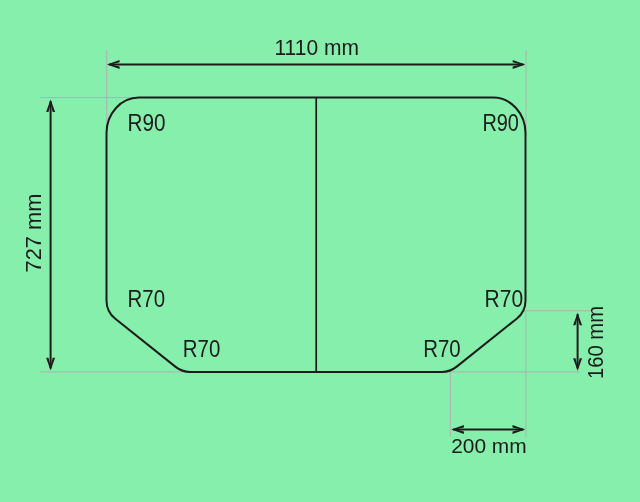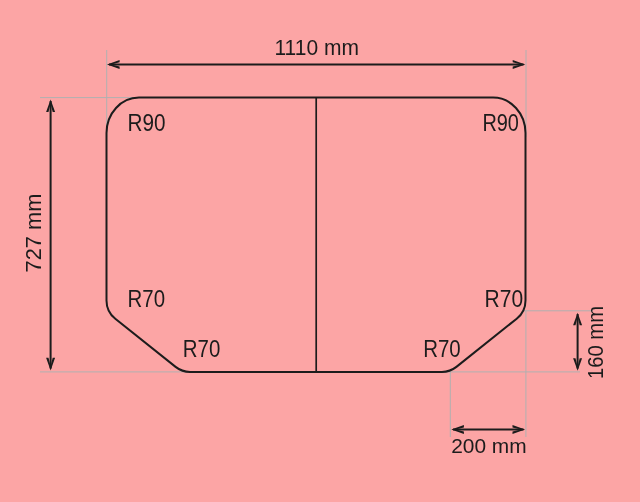--- a/index.html
+++ b/index.html
@@ -1,16 +1,16 @@
 <!DOCTYPE html>
 <html><head>
 <meta charset="utf-8">
 <style>
   html,body{margin:0;padding:0;background:#ffffff;}
-  .wrap{width:640px;height:502px;position:relative;background:#fca5a5;overflow:hidden;}
+  .wrap{width:640px;height:502px;position:relative;background:#86efac;overflow:hidden;}
   svg{display:block;}
   text{font-family:"Liberation Sans",sans-serif;fill:#1c1c1c;}
 </style>
 </head>
 <body>
 <div class="wrap">
 <svg width="640" height="502" viewBox="0 0 640 502">
 
   <line x1="106.7" y1="50" x2="106.7" y2="137" stroke="#b0b0b0" stroke-width="1"></line>
 

